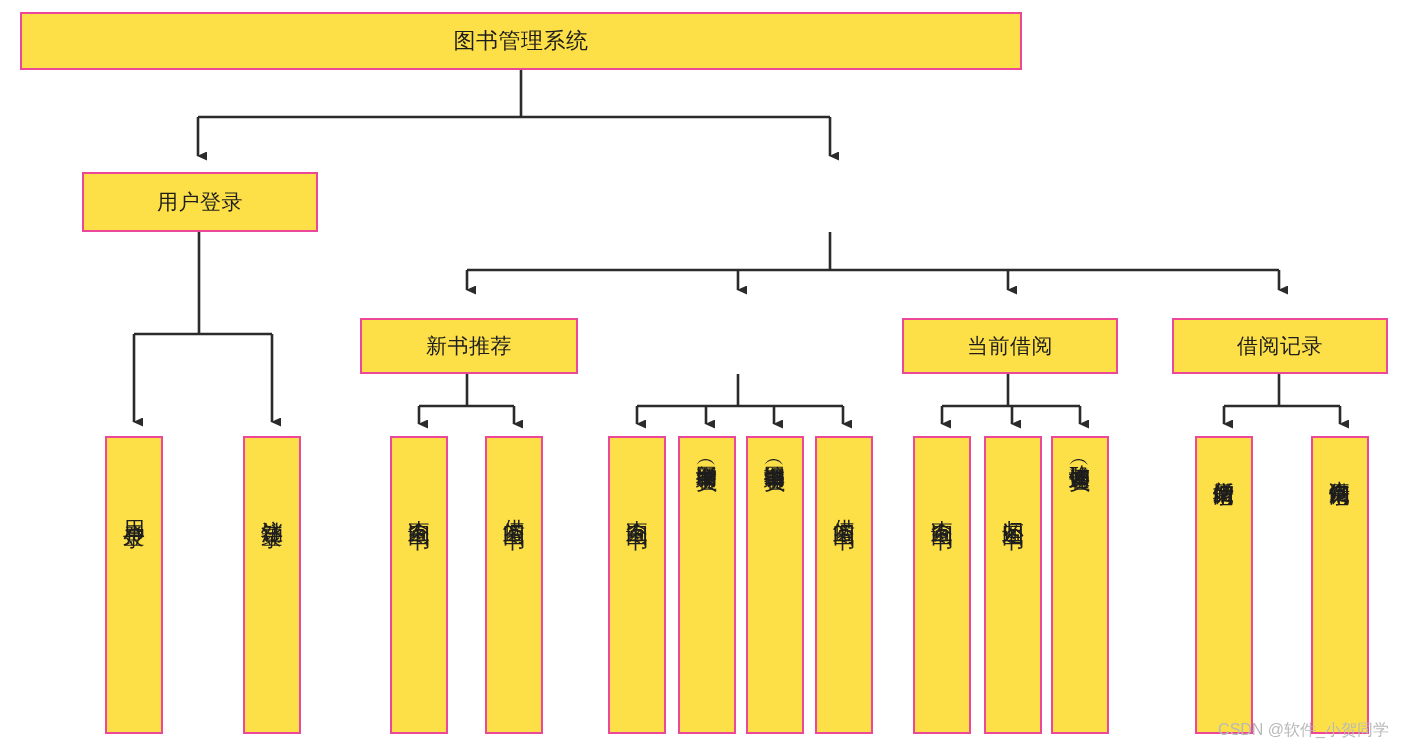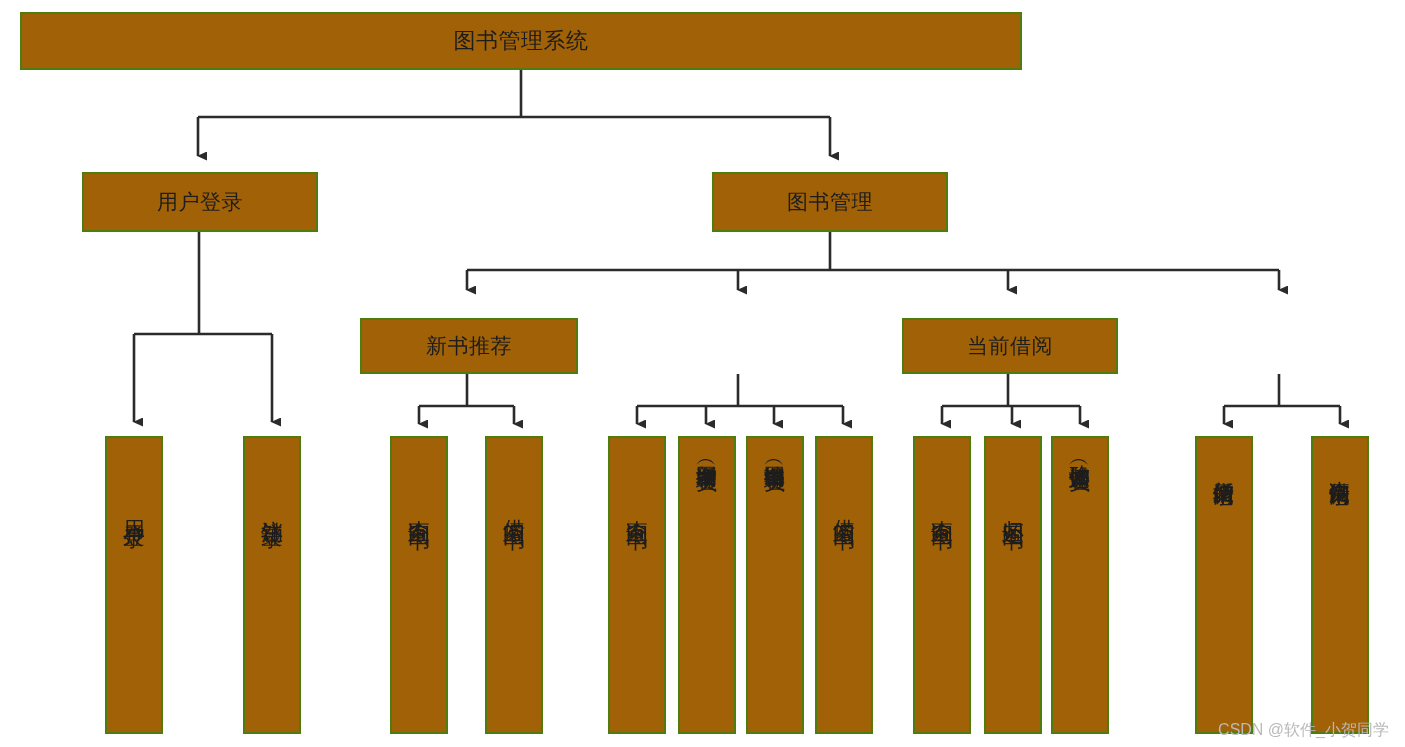--- a/index.html
+++ b/index.html
@@ -22,22 +22,22 @@
     position: absolute;
     left: 0;
     top: 0;
     width: 1405px;
     height: 747px;
     pointer-events: none;
   }
   .node {
     position: absolute;
     box-sizing: border-box;
-    background: #a16207;
-    border: 2px solid #4d7c0f;
+    background: #fde047;
+    border: 2px solid #ec4899;
     display: flex;
     align-items: center;
     justify-content: center;
     color: #1d1d1d;
     z-index: 2;
   }
   .node .node-label {
     display: block;
     text-align: center;
     line-height: 1.18;
@@ -136,33 +136,33 @@
   </svg>
 
   <div class="node root horiz" style="left:20px; top:12px; width:1002px; height:58px;">
     <span class="node-label">图书管理系统</span>
   </div>
 
   <div class="node horiz" style="left:82px; top:172px; width:236px; height:60px;">
     <span class="node-label">用户登录</span>
   </div>
 
-  <div class="node horiz" style="left:712px; top:172px; width:236px; height:60px;">
-    <span class="node-label">图书管理</span>
-  </div>
 
   <div class="node horiz" style="left:360px; top:318px; width:218px; height:56px;">
     <span class="node-label">新书推荐</span>
   </div>
 
 
   <div class="node horiz" style="left:902px; top:318px; width:216px; height:56px;">
     <span class="node-label">当前借阅</span>
   </div>
 
+  <div class="node horiz" style="left:1172px; top:318px; width:216px; height:56px;">
+    <span class="node-label">借阅记录</span>
+  </div>
 
   <div class="node vert" style="left:105px; top:436px; width:58px; height:298px; padding-top:64px;">
     <span class="node-label">用户登录</span>
   </div>
 
   <div class="node vert" style="left:243px; top:436px; width:58px; height:298px; padding-top:64px;">
     <span class="node-label">注销登录</span>
   </div>
 
   <div class="node vert" style="left:390px; top:436px; width:58px; height:298px; padding-top:64px;">

